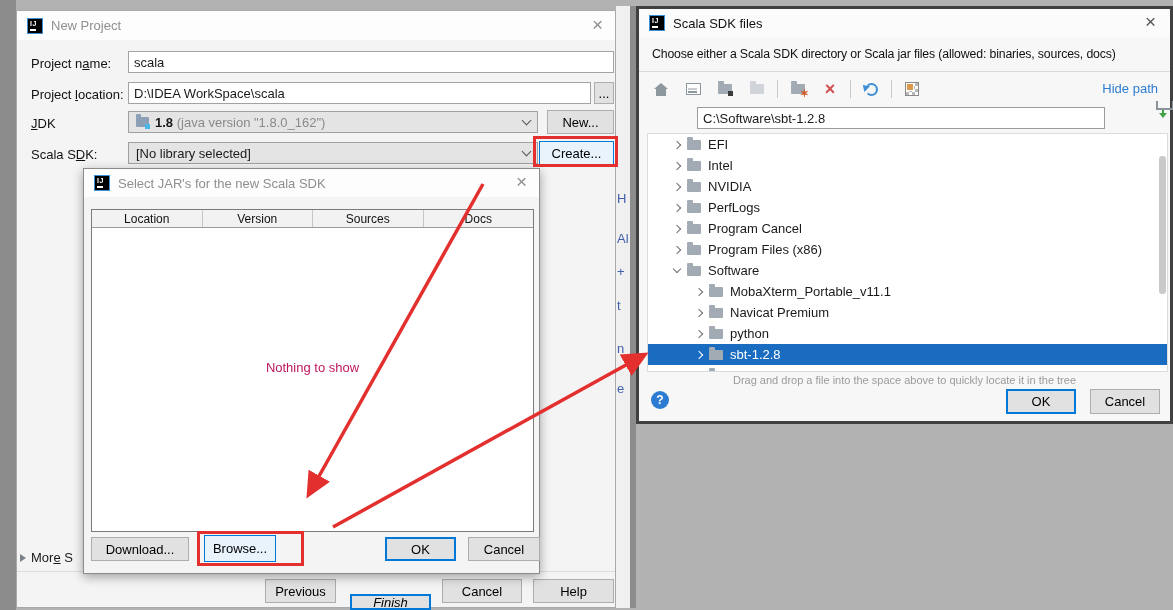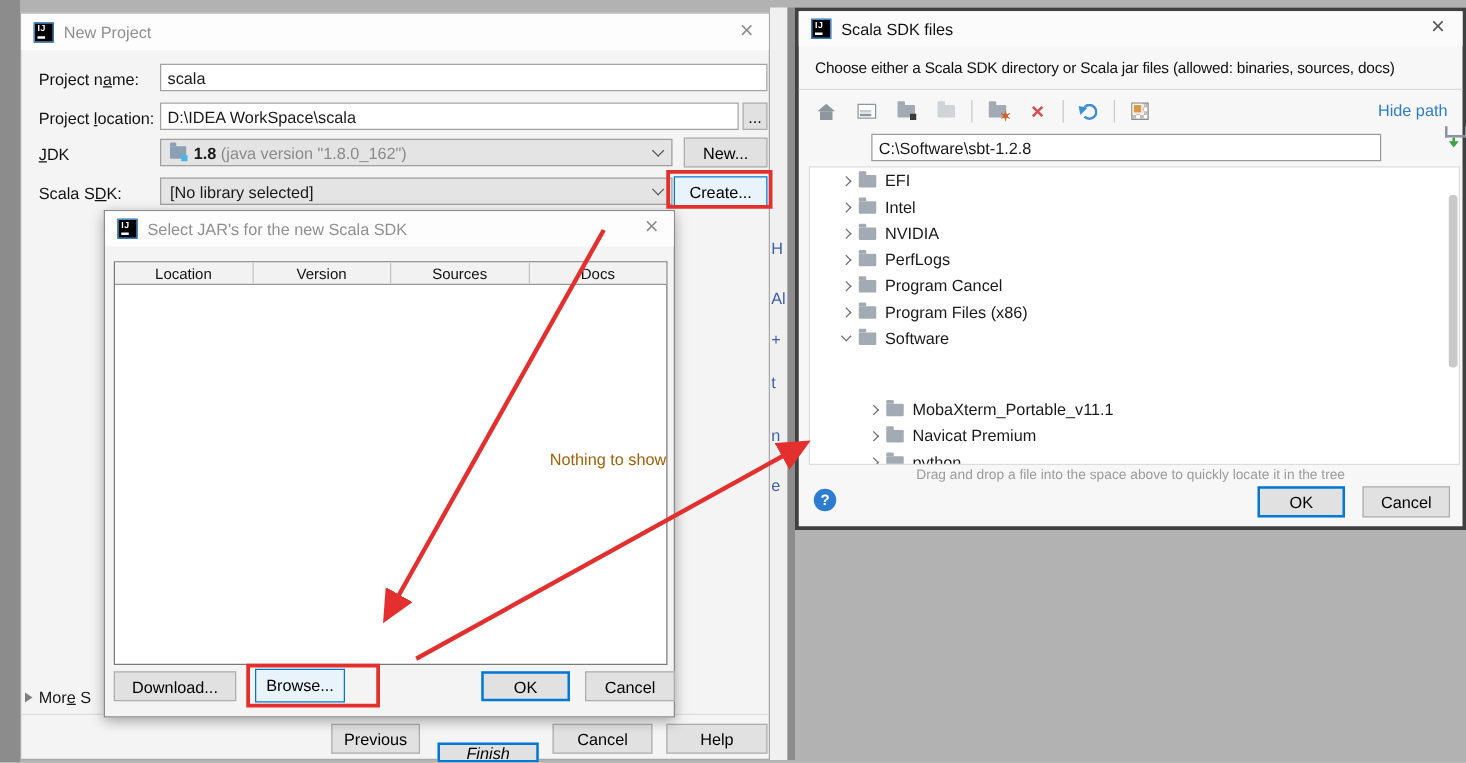--- a/index.html
+++ b/index.html
@@ -37,21 +37,21 @@
   
   .jaricon{position:relative;width:13px;height:10px;background:#8ba0b4;border-radius:1px;flex:0 0 auto;}
   .jaricon::before{content:"";position:absolute;top:-3px;left:0;width:5px;height:3px;background:#8ba0b4;border-radius:1px 1px 0 0;}
   .jaricon::after{content:"";position:absolute;right:-1px;bottom:-2px;width:5px;height:5px;background:#49b6e8;}
 
   
   .jar-table{position:absolute;background:#fff;border:1px solid #7a7a7a;}
   .jar-thead{display:flex;height:18px;background:#f2f2f2;border-bottom:1px solid #9a9a9a;}
   .jar-th{flex:1;display:flex;align-items:center;justify-content:center;font-size:12px;color:#111;border-right:1px solid #c6c6c6;}
   .jar-th:last-child{border-right:none;}
-  .empty-text{position:absolute;left:0;right:0;text-align:right;color:#a16207;}
+  .empty-text{position:absolute;left:0;right:0;text-align:center;color:#be185d;}
 
   
   .tri-right{width:0;height:0;border-left:6px solid #7a8288;border-top:4px solid transparent;border-bottom:4px solid transparent;display:inline-block;margin-right:5px;}
 
   
   .sdk-dlg{position:absolute;background:#f7f7f7;border:3px solid #404040;}
   .hsep{position:absolute;left:0;right:0;height:1px;background:#d9d9d9;}
   .toolbar{position:absolute;display:flex;align-items:center;gap:8px;}
   .tb-btn{width:24px;height:22px;display:flex;align-items:center;justify-content:center;}
   .tb-sep{width:1px;height:18px;background:#c9c9c9;}
@@ -277,21 +277,21 @@
         <div class="tree-row" style="padding-left: 26px;">
           <span class="tchev collapsed"></span>
           <span class="folder-ic"></span>
           <span class="tree-label">Program Files (x86)</span>
         </div>
         <div class="tree-row" style="padding-left: 26px;">
           <span class="tchev expanded"></span>
           <span class="folder-ic"></span>
           <span class="tree-label">Software</span>
         </div>
-        <div class="tree-row" style="padding-left: 48px; margin-top: 36px;">
+        <div class="tree-row" style="padding-left: 48px;">
           <span class="tchev collapsed"></span>
           <span class="folder-ic"></span>
           <span class="tree-label">MobaXterm_Portable_v11.1</span>
         </div>
         <div class="tree-row" style="padding-left: 48px;">
           <span class="tchev collapsed"></span>
           <span class="folder-ic"></span>
           <span class="tree-label">Navicat Premium</span>
         </div>
         <div class="tree-row" style="padding-left: 48px;">

